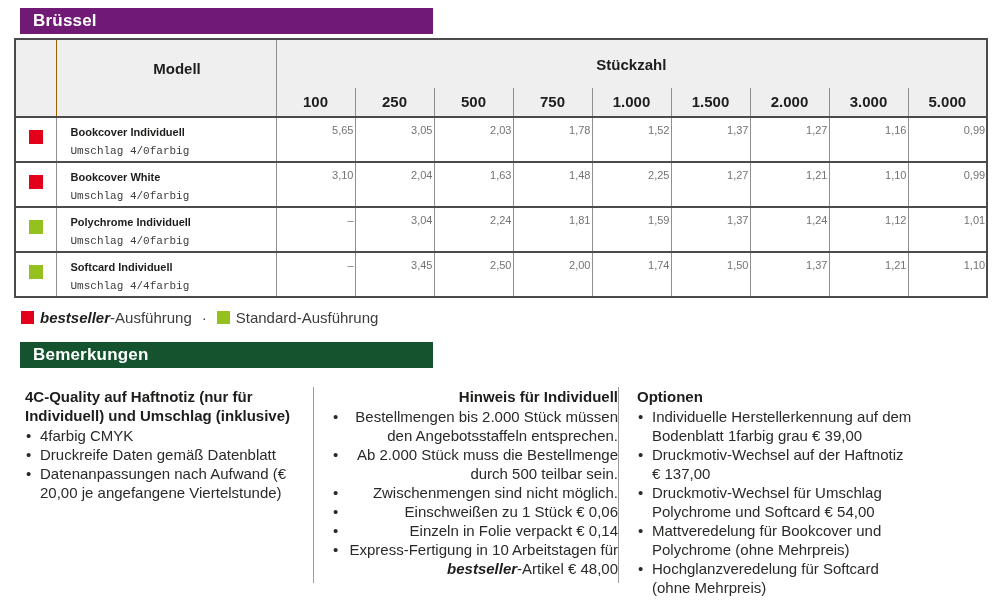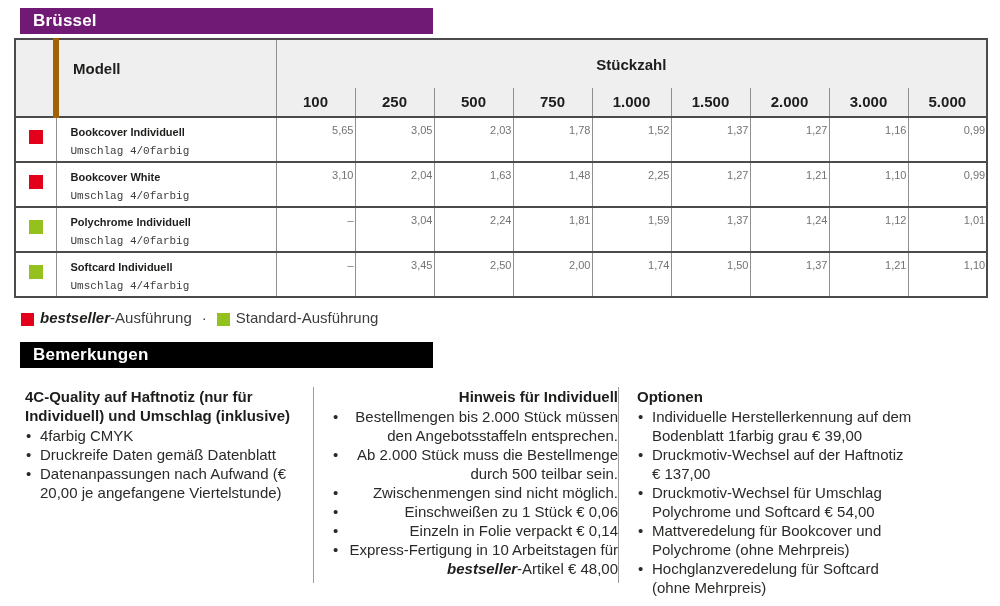--- a/index.html
+++ b/index.html
@@ -19,39 +19,39 @@
 
   table.price-table{
     border-collapse:collapse;table-layout:fixed;width:972px;
     margin:4px 0 0 14px;border:2px solid #4b4b4d;
   }
   table.price-table thead th{
     background:#efeff0;font-size:15px;font-weight:bold;color:#1d1d1b;
   }
   th.marker-h{border-left:none;}
   th.model-h{
-    text-align:left;padding:0 0 20px 14px;vertical-align:middle;
-    border-left:6px solid #a16207;
+    text-align:center;padding:0 0 20px 22px;vertical-align:middle;
+    border-left:1px solid #a16207;
   }
   th.qty-group{border-left:1px solid #8f8f8f;height:46px;vertical-align:middle;text-align:center;}
   tr.qty-row th{
     height:24px;border-left:1px solid #8f8f8f;vertical-align:middle;
     padding-bottom:3px;text-align:center;
   }
   tbody tr{border-top:2px solid #4b4b4d;height:44px;}
   tbody td{border-left:1px solid #8f8f8f;vertical-align:top;font-size:11px;}
   td.marker-cell{border-left:none;text-align:center;padding-top:12px;}
   .sq{display:inline-block;width:14px;height:14px;}
   td.model-cell{padding:5px 0 0 14px;}
   .model-name{font-weight:bold;line-height:19px;color:#1d1d1b;}
   .model-sub{line-height:19px;color:#3c3c3c;font-family:Liberation Mono, monospace;}
   td.price{text-align:right;padding-top:6px;color:#737373;}
 
   .legend{
-    margin:11px 0 0 21px;font-size:15px;display:flex;align-items:flex-end;color:#3c3c3c;
+    margin:11px 0 0 21px;font-size:15px;display:flex;align-items:center;color:#3c3c3c;
   }
   .legend .sq{width:13px;height:13px;margin-right:6px;}
   .legend .sep{margin:0 10px;color:#3c3c3c;}
   .em{font-weight:bold;font-style:italic;color:#1d1d1b;}
 
   .notes{display:flex;align-items:flex-start;margin:19px 0 0 25px;font-size:15px;line-height:19px;color:#2a2a28;}
   .note-h{font-weight:bold;margin:0 0 1px 0;color:#1d1d1b;}
   ul.note-list{list-style:none;margin:0;padding:0;}
   ul.note-list li{position:relative;padding-left:15px;}
   ul.note-list li::before{content:"\2022";position:absolute;left:1px;}
@@ -166,21 +166,21 @@
 </table>
 
 <div class="legend">
   <span class="sq" style="background: rgb(226, 0, 26);"></span>
   <span><span class="em">bestseller</span><span>-Ausführung</span></span>
   <span class="sep">·</span>
   <span class="sq" style="background: rgb(149, 193, 31);"></span>
   <span>Standard-Ausführung</span>
 </div>
 
-<div class="section-bar bar-notes" style="background: #000000;">Bemerkungen</div>
+<div class="section-bar bar-notes" style="background: #14532d;">Bemerkungen</div>
 
 <div class="notes">
   <div class="note-col c1">
     <p class="note-h">4C-Quality auf Haftnotiz (nur für Individuell) und Umschlag (inklusive)</p>
     <ul class="note-list" id="bullets-0">
         <li><span>4farbig CMYK</span></li>
         <li><span>Druckreife Daten gemäß Datenblatt</span></li>
         <li><span>Datenanpassungen nach Aufwand (€ 20,00 je angefangene Viertelstunde)</span></li>
       </ul>
   </div>

